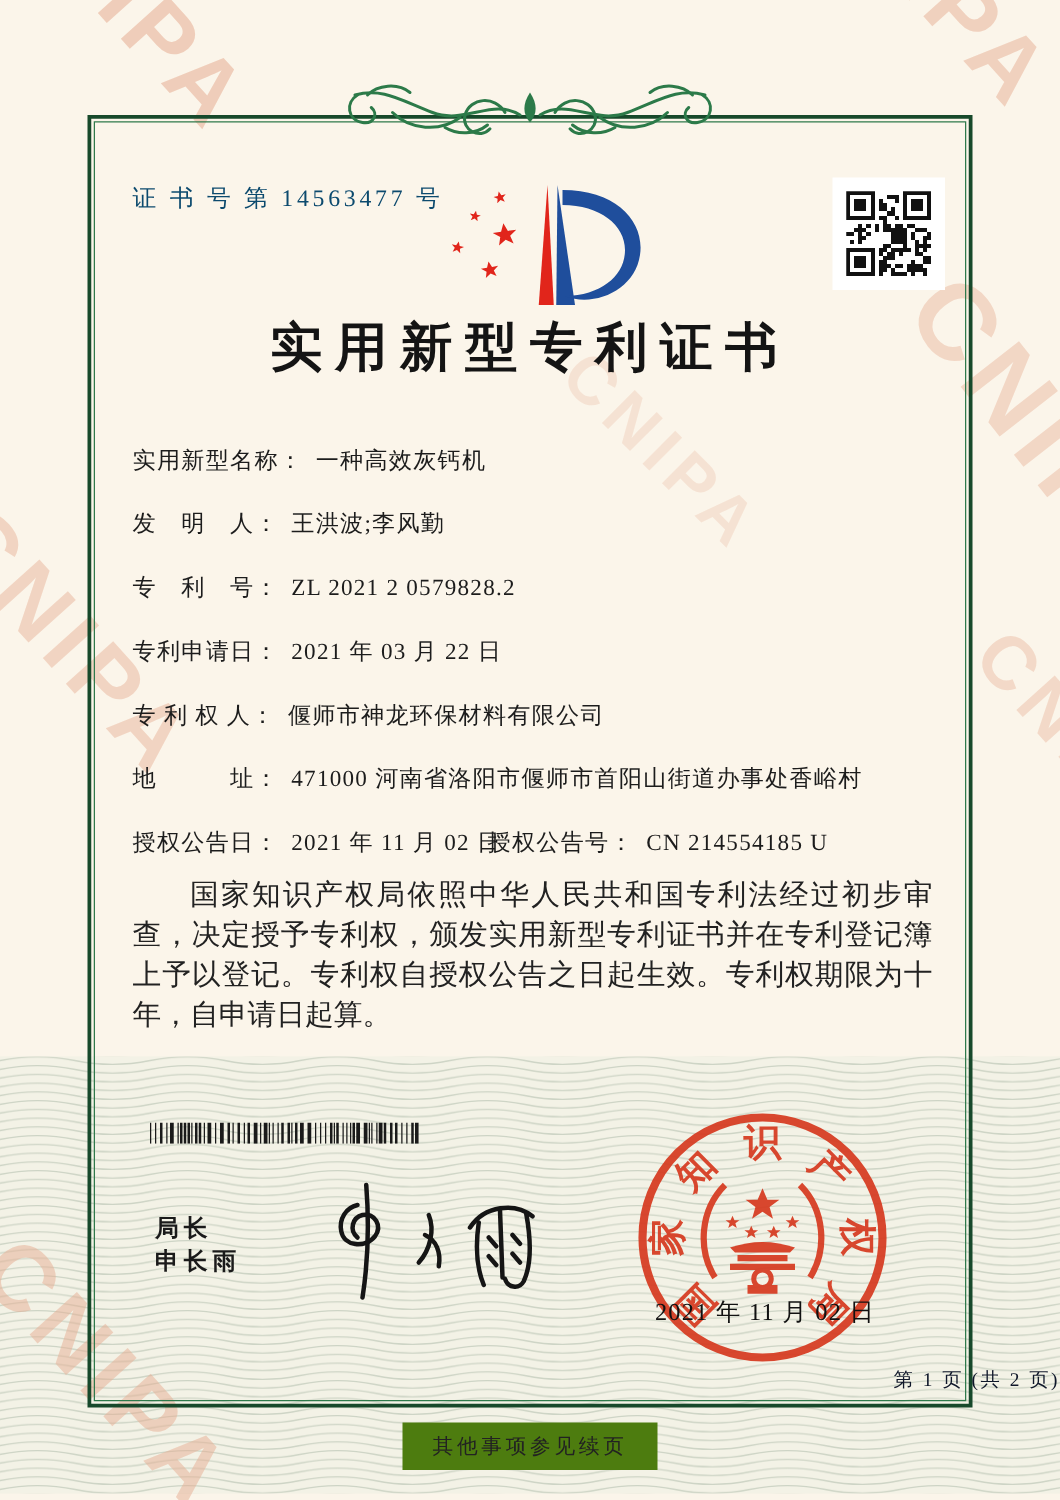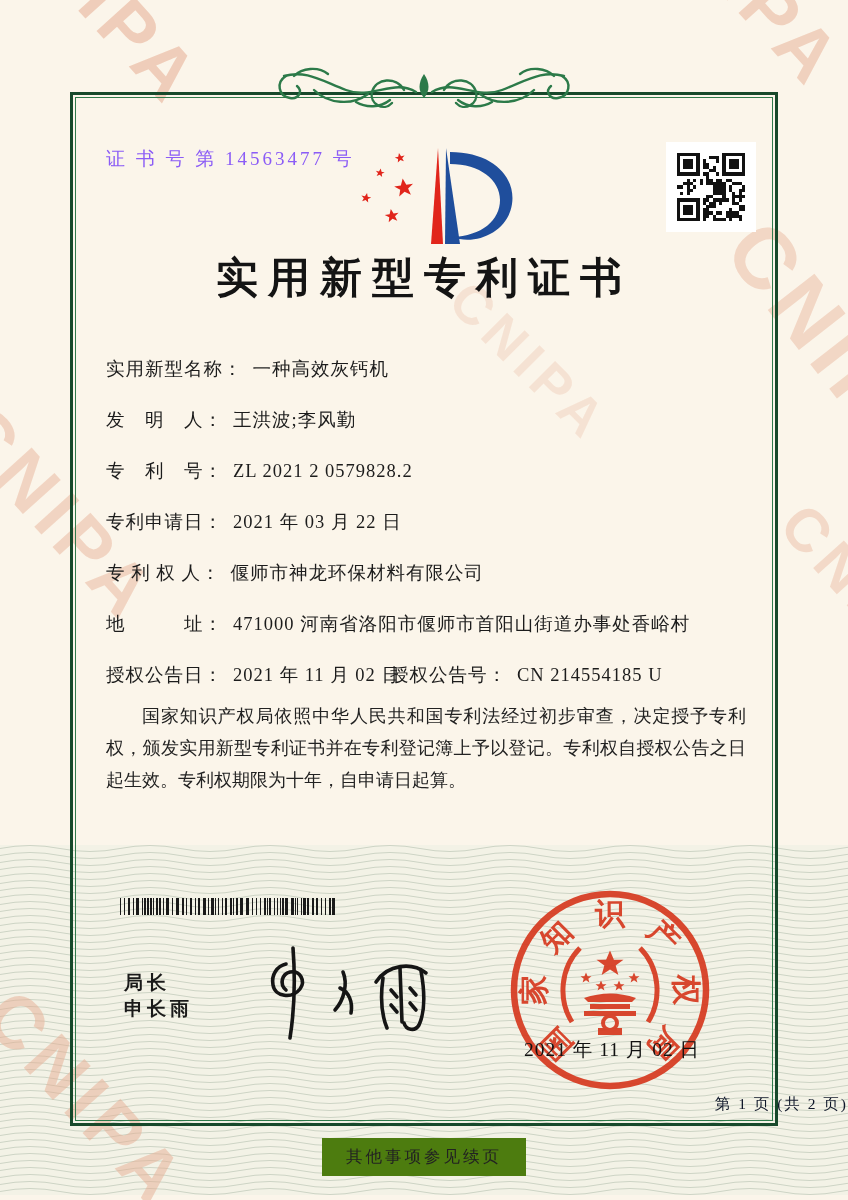--- a/index.html
+++ b/index.html
@@ -14,37 +14,37 @@
   
   .waves{position:absolute;left:0;top:845px;width:848px;height:350px;z-index:0;}
 
   
   .frame{position:absolute;left:70px;top:92px;right:70px;bottom:74px;
          border:3px solid #17492b;z-index:2;pointer-events:none;}
   .frame-inner{position:absolute;left:2px;top:2px;right:2px;bottom:2px;border:1px solid #2f7a4b;}
 
   .ornament{position:absolute;left:264px;top:62px;z-index:3;}
 
-  .cert-no{position:absolute;left:106px;top:146px;z-index:3;font-size:19px;letter-spacing:3px;color:#8b5cf6;text-align:center;}
+  .cert-no{position:absolute;left:106px;top:146px;z-index:3;font-size:19px;letter-spacing:3px;color:#0c4a6e;text-align:center;}
 
   .logo{position:absolute;left:342px;top:140px;z-index:3;}
 
   .qr-box{position:absolute;left:666px;top:142px;width:90px;height:90px;background:#ffffff;z-index:3;
           display:flex;align-items:center;justify-content:center;}
 
   .title{position:absolute;left:0;top:250px;width:100%;text-align:center;z-index:3;
          font-size:42px;font-weight:bold;letter-spacing:10px;color:#141414;}
 
   .field-row{position:absolute;left:106px;z-index:3;font-size:18.5px;line-height:26px;color:#1c1c1c;white-space:nowrap;text-align:right;}
   .field-label{display:inline-block;letter-spacing:1px;}
   .field-value{display:inline-block;margin-left:10px;letter-spacing:1px;}
   .field-pair2{position:absolute;left:284px;top:0;white-space:nowrap;}
 
   .body-text{position:absolute;left:106px;top:700px;width:640px;z-index:3;
-             font-size:18px;line-height:32px;text-align:justify;color:#222;}
+             font-size:23px;line-height:32px;text-align:justify;color:#222;}
   .body-text p{margin:0;text-indent:2em;}
 
   .barcode{position:absolute;left:120px;top:898px;z-index:3;}
 
   .officer-title{position:absolute;left:124px;top:970px;z-index:4;font-size:19px;font-weight:bold;letter-spacing:4px;color:#1a1a1a;}
   .officer-name{position:absolute;left:124px;top:996px;z-index:4;font-size:19px;font-weight:bold;letter-spacing:4px;color:#1a1a1a;}
 
   .signature{position:absolute;left:248px;top:942px;z-index:4;}
 
   .seal{position:absolute;left:508px;top:888px;z-index:4;}

